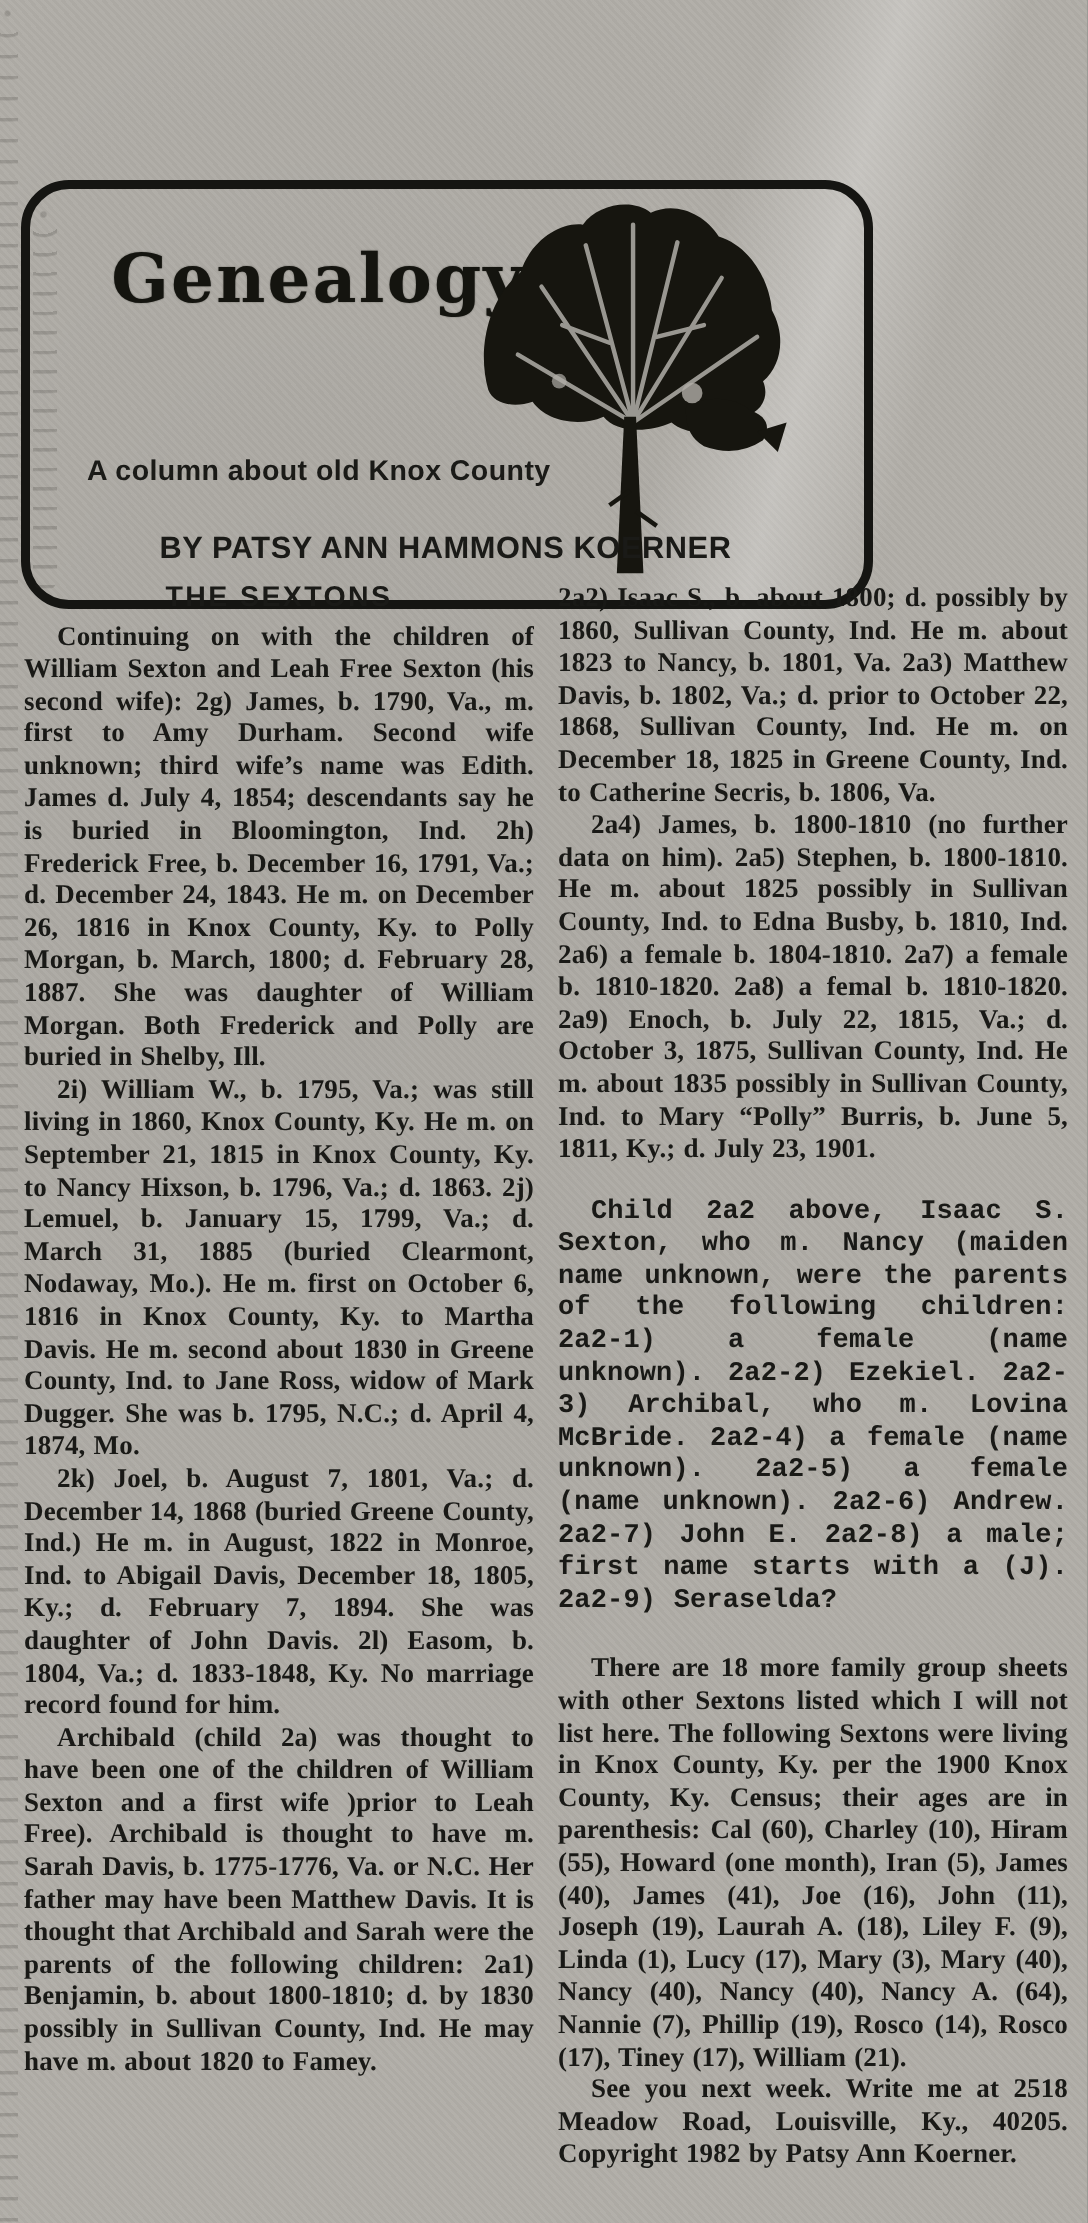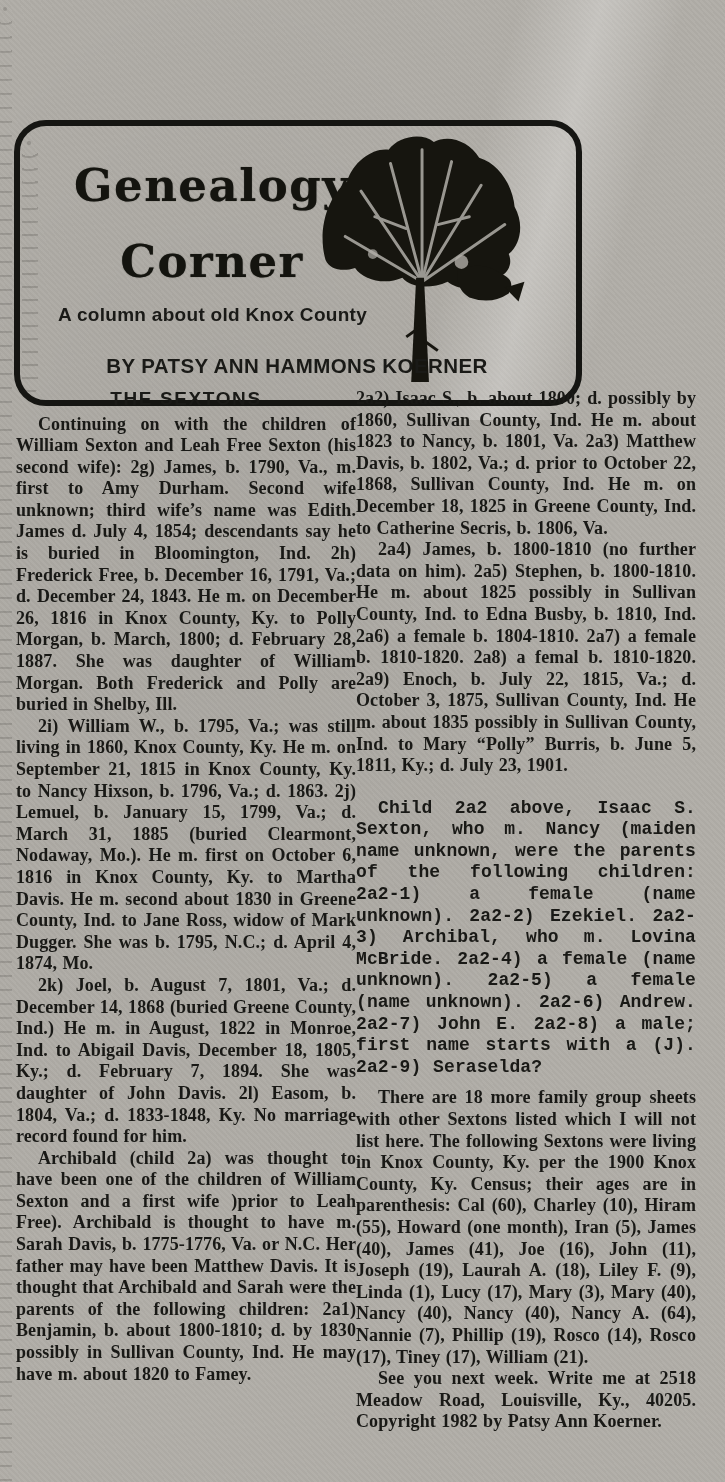--- a/index.html
+++ b/index.html
@@ -58,55 +58,54 @@
     font-weight:700;font-size:19px;letter-spacing:.3px;
   }
   .mast-by{
     position:absolute;left:0;right:2px;top:228px;text-align:center;
     font-family:"Liberation Sans",sans-serif;
     font-weight:700;font-size:20.5px;letter-spacing:.4px;
   }
   
   .body-cols{
     position:absolute;top:388px;left:16px;width:697px;
-    display:flex;
+    display:flex;gap:16px;
   }
   .col{width:340px;}
   .sec-head{
     text-align:center;
     font-family:"Liberation Sans",sans-serif;
     font-weight:700;font-size:19px;line-height:22.5px;
     letter-spacing:1.6px;margin-bottom:3px;
   }
   .col p{
     margin:0;
     font-family:"Liberation Serif",serif;
     font-weight:700;
     font-size:18px;line-height:21.6px;
     text-align:justify;
     letter-spacing:.1px;word-spacing:.8px;
     color:#191916;
   }
   .col p.indent{text-indent:22px;}
   .col p.gap{margin-top:21px;font-family:Liberation Mono, monospace;}
-  .col p.gap-sm{margin-top:9px;}
+  .col p.gap-sm{margin-top:23px;}
 </style>
 </head>
 <body>
 
 <div class="page">
   <div class="edge-speckle"></div>
 
 
   <div class="masthead">
     <div class="mast-speckle"></div>
 
     <div class="mast-title">
       <div>Genealogy</div>
-      <div>Corner</div>
     </div>
 
     <svg class="tree" width="230" height="256" viewBox="0 0 230 260" aria-hidden="true">
       <path fill="#16150f" d="M14,128 C6,100 14,66 36,48 C42,28 62,14 78,16 C88,2 112,-2 124,8 C140,0 160,8 170,24 C190,30 204,52 206,74 C216,92 212,112 200,122 C206,136 194,148 180,146 C170,158 150,160 138,150 C120,158 100,156 92,146 C74,154 52,148 44,136 C32,140 18,138 14,128 Z"></path>
       <path fill="#16150f" d="M148,138 Q175,128 192,142 Q208,148 200,162 Q182,174 160,166 Q146,158 148,138 Z"></path>
       <path fill="#16150f" d="M196,156 L216,150 L210,170 Z"></path>
       <g stroke="#b1aea8" stroke-width="3" stroke-linecap="round" opacity="0.85">
         <line x1="112" y1="150" x2="50" y2="58"></line>
         <line x1="112" y1="150" x2="80" y2="30"></line>
         <line x1="112" y1="150" x2="112" y2="16"></line>

